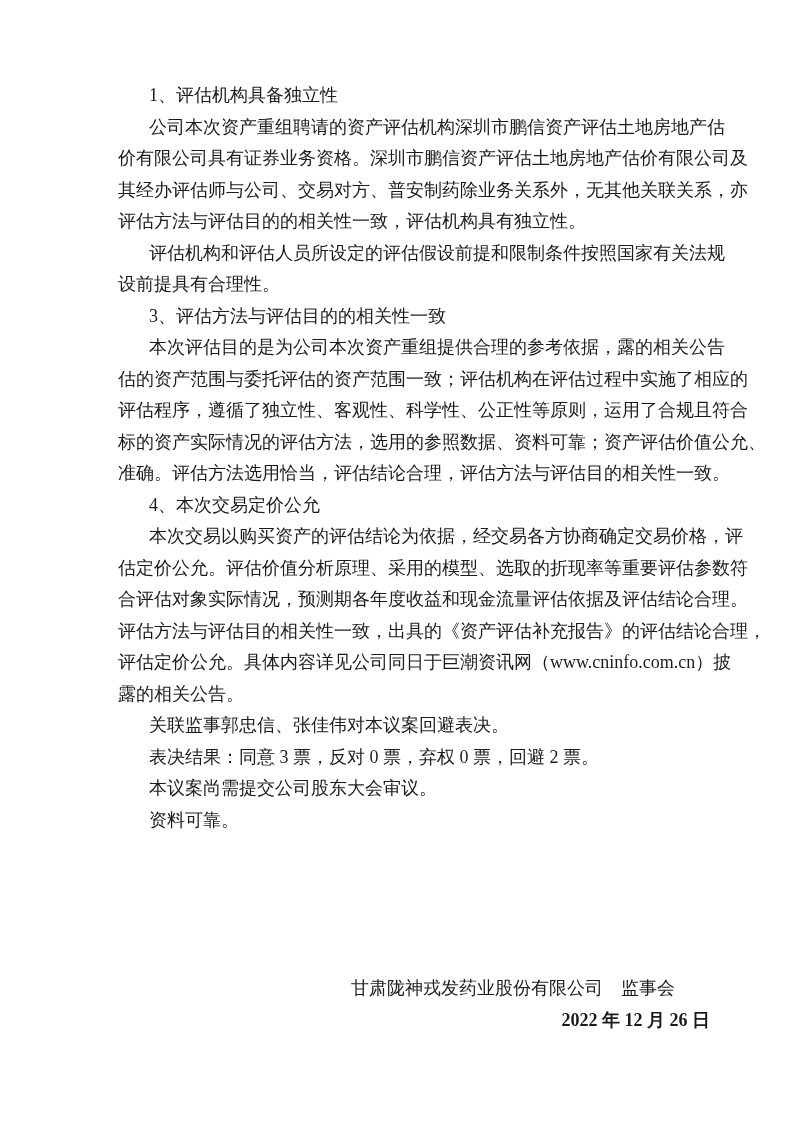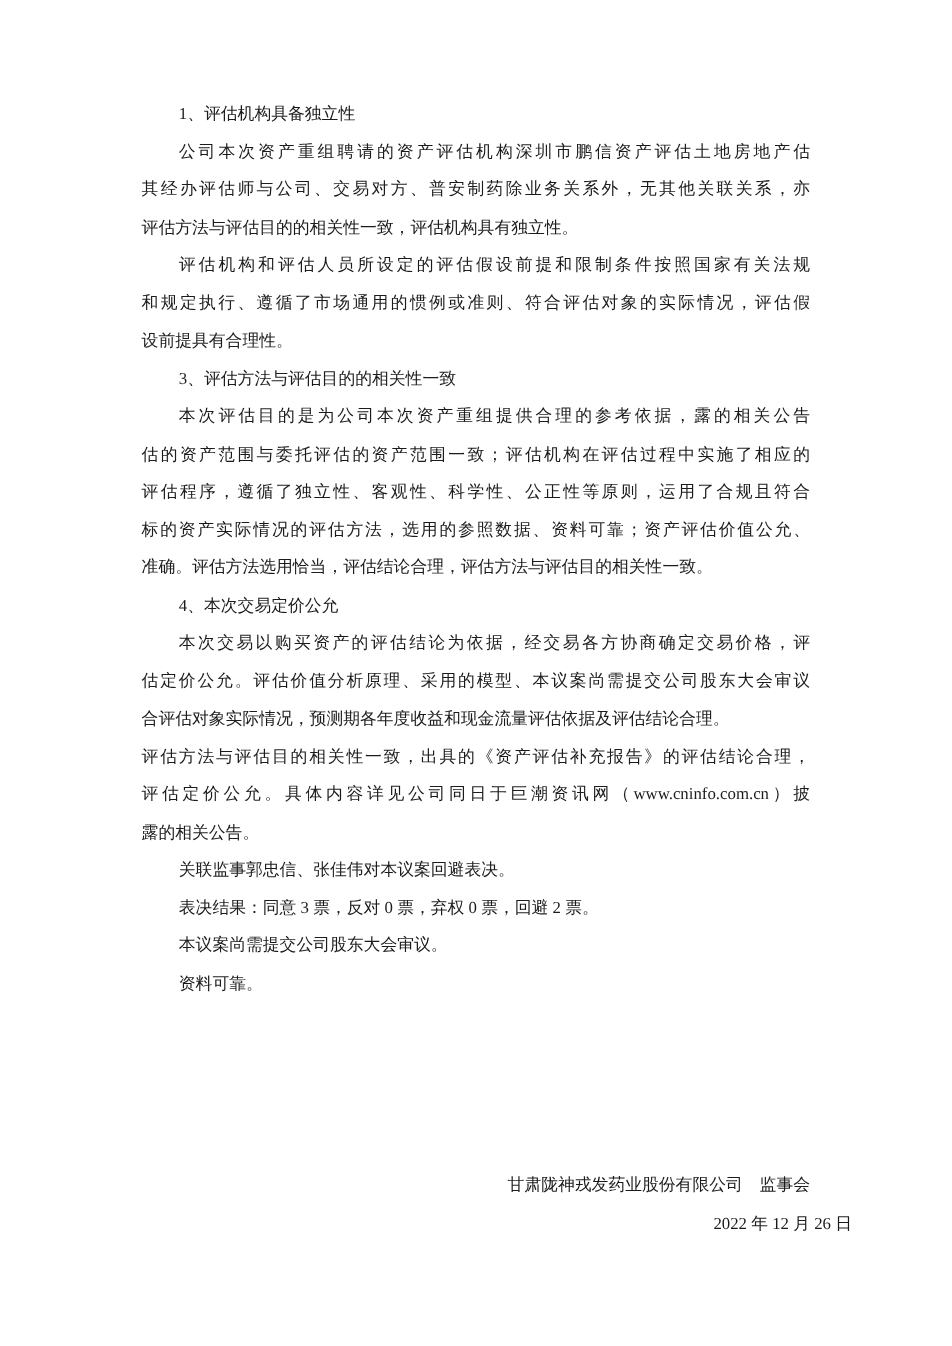--- a/index.html
+++ b/index.html
@@ -8,21 +8,21 @@
     background: #ffffff;
   }
   .page {
     position: relative;
     width: 793px;
     height: 1122px;
     background: #ffffff;
     overflow: hidden;
     font-family: "Liberation Serif", "DejaVu Serif", serif;
     color: #1b1b1b;
-    font-size: 14px;
+    font-size: 18px;
   }
   .content {
     position: absolute;
     left: 118px;
     top: 80px;
     width: 557px;
   }
   .para { margin: 0; padding: 0; }
   .line {
     height: 31.5px;
@@ -45,42 +45,42 @@
     top: 973px;
     width: 592px;
     text-align: right;
   }
   .sig-line {
     height: 31.5px;
     line-height: 31.5px;
     white-space: nowrap;
   }
   .sig-company { padding-right: 35px; }
-  .sig-date { padding-right: 0; }
+  .sig-date { padding-right: 0; font-weight: bold; }
 </style>
 </head>
 <body>
 
 <div class="page">
   <div class="content">
 
     <div class="para">
       <div class="line first end">1、评估机构具备独立性</div>
     </div>
 
     <div class="para">
       <div class="line first fill">公司本次资产重组聘请的资产评估机构深圳市鹏信资产评估土地房地产估</div>
+      <div class="line fill">价有限公司具有证券业务资格。深圳市鹏信资产评估土地房地产估价有限公司及</div>
       <div class="line fill">其经办评估师与公司、交易对方、普安制药除业务关系外，无其他关联关系，亦</div>
       <div class="line end">评估方法与评估目的的相关性一致，评估机构具有独立性。</div>
     </div>
 
 
     <div class="para">
       <div class="line first fill">评估机构和评估人员所设定的评估假设前提和限制条件按照国家有关法规</div>
-      <div class="line fill">和规定执行、遵循了市场通用的惯例或准则、符合评估对象的实际情况，评估假</div>
       <div class="line end">设前提具有合理性。</div>
     </div>
 
     <div class="para">
       <div class="line first end">3、评估方法与评估目的的相关性一致</div>
     </div>
 
     <div class="para">
       <div class="line first fill">本次评估目的是为公司本次资产重组提供合理的参考依据，露的相关公告</div>
       <div class="line fill">估的资产范围与委托评估的资产范围一致；评估机构在评估过程中实施了相应的</div>
@@ -88,21 +88,21 @@
       <div class="line fill">标的资产实际情况的评估方法，选用的参照数据、资料可靠；资产评估价值公允、</div>
       <div class="line end">准确。评估方法选用恰当，评估结论合理，评估方法与评估目的相关性一致。</div>
     </div>
 
     <div class="para">
       <div class="line first end">4、本次交易定价公允</div>
     </div>
 
     <div class="para">
       <div class="line first fill">本次交易以购买资产的评估结论为依据，经交易各方协商确定交易价格，评</div>
-      <div class="line fill">估定价公允。评估价值分析原理、采用的模型、本议案尚需提交公司股东大会审议</div>
+      <div class="line fill">估定价公允。评估价值分析原理、采用的模型、选取的折现率等重要评估参数符</div>
       <div class="line end">合评估对象实际情况，预测期各年度收益和现金流量评估依据及评估结论合理。</div>
     </div>
 
     <div class="para">
       <div class="line fill">评估方法与评估目的相关性一致，出具的《资产评估补充报告》的评估结论合理，</div>
       <div class="line fill">评估定价公允。具体内容详见公司同日于巨潮资讯网（www.cninfo.com.cn）披</div>
       <div class="line end">露的相关公告。</div>
     </div>
 
     <div class="para">

